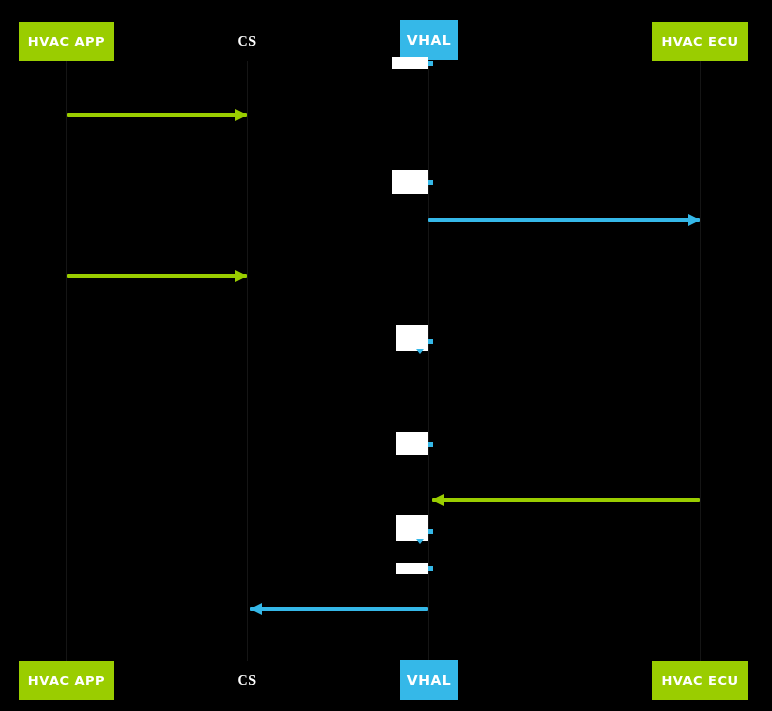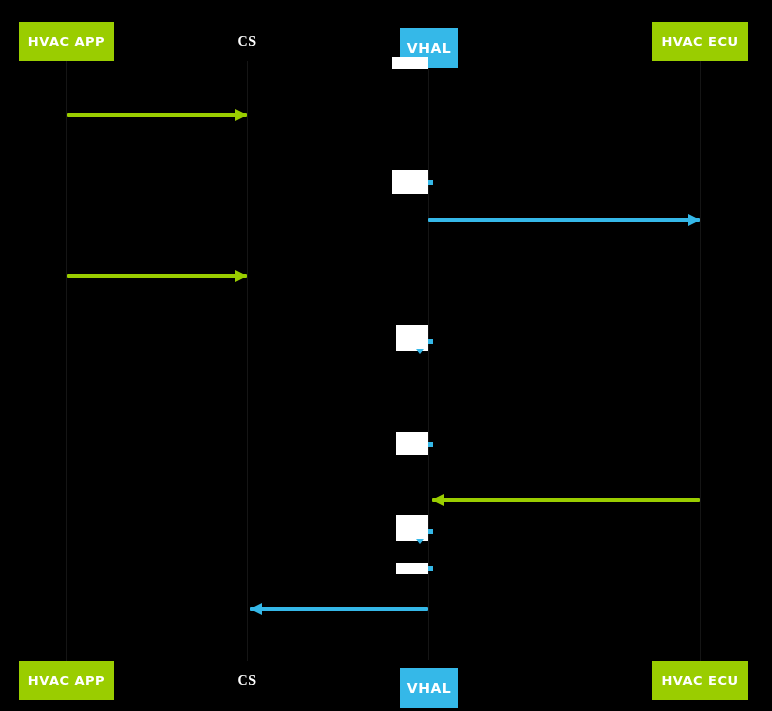--- a/index.html
+++ b/index.html
@@ -26,21 +26,21 @@
     align-items: center;
     justify-content: center;
     box-sizing: border-box;
     color: #ffffff;
     font-family: "DejaVu Sans", sans-serif;
     font-weight: bold;
     letter-spacing: 0.5px;
     white-space: nowrap;
   }
   .participant.green { background: #9ACD00; }
-  .participant.blue  { background: #35B8E8; margin-top: 8px; }
+  .participant.blue  { background: #35B8E8; }
   .participant.bare  { background: transparent; font-family: Liberation Serif, serif; }
 
   
   .lifeline {
     position: absolute;
     width: 1px;
     background: #151515;
   }
 
   

